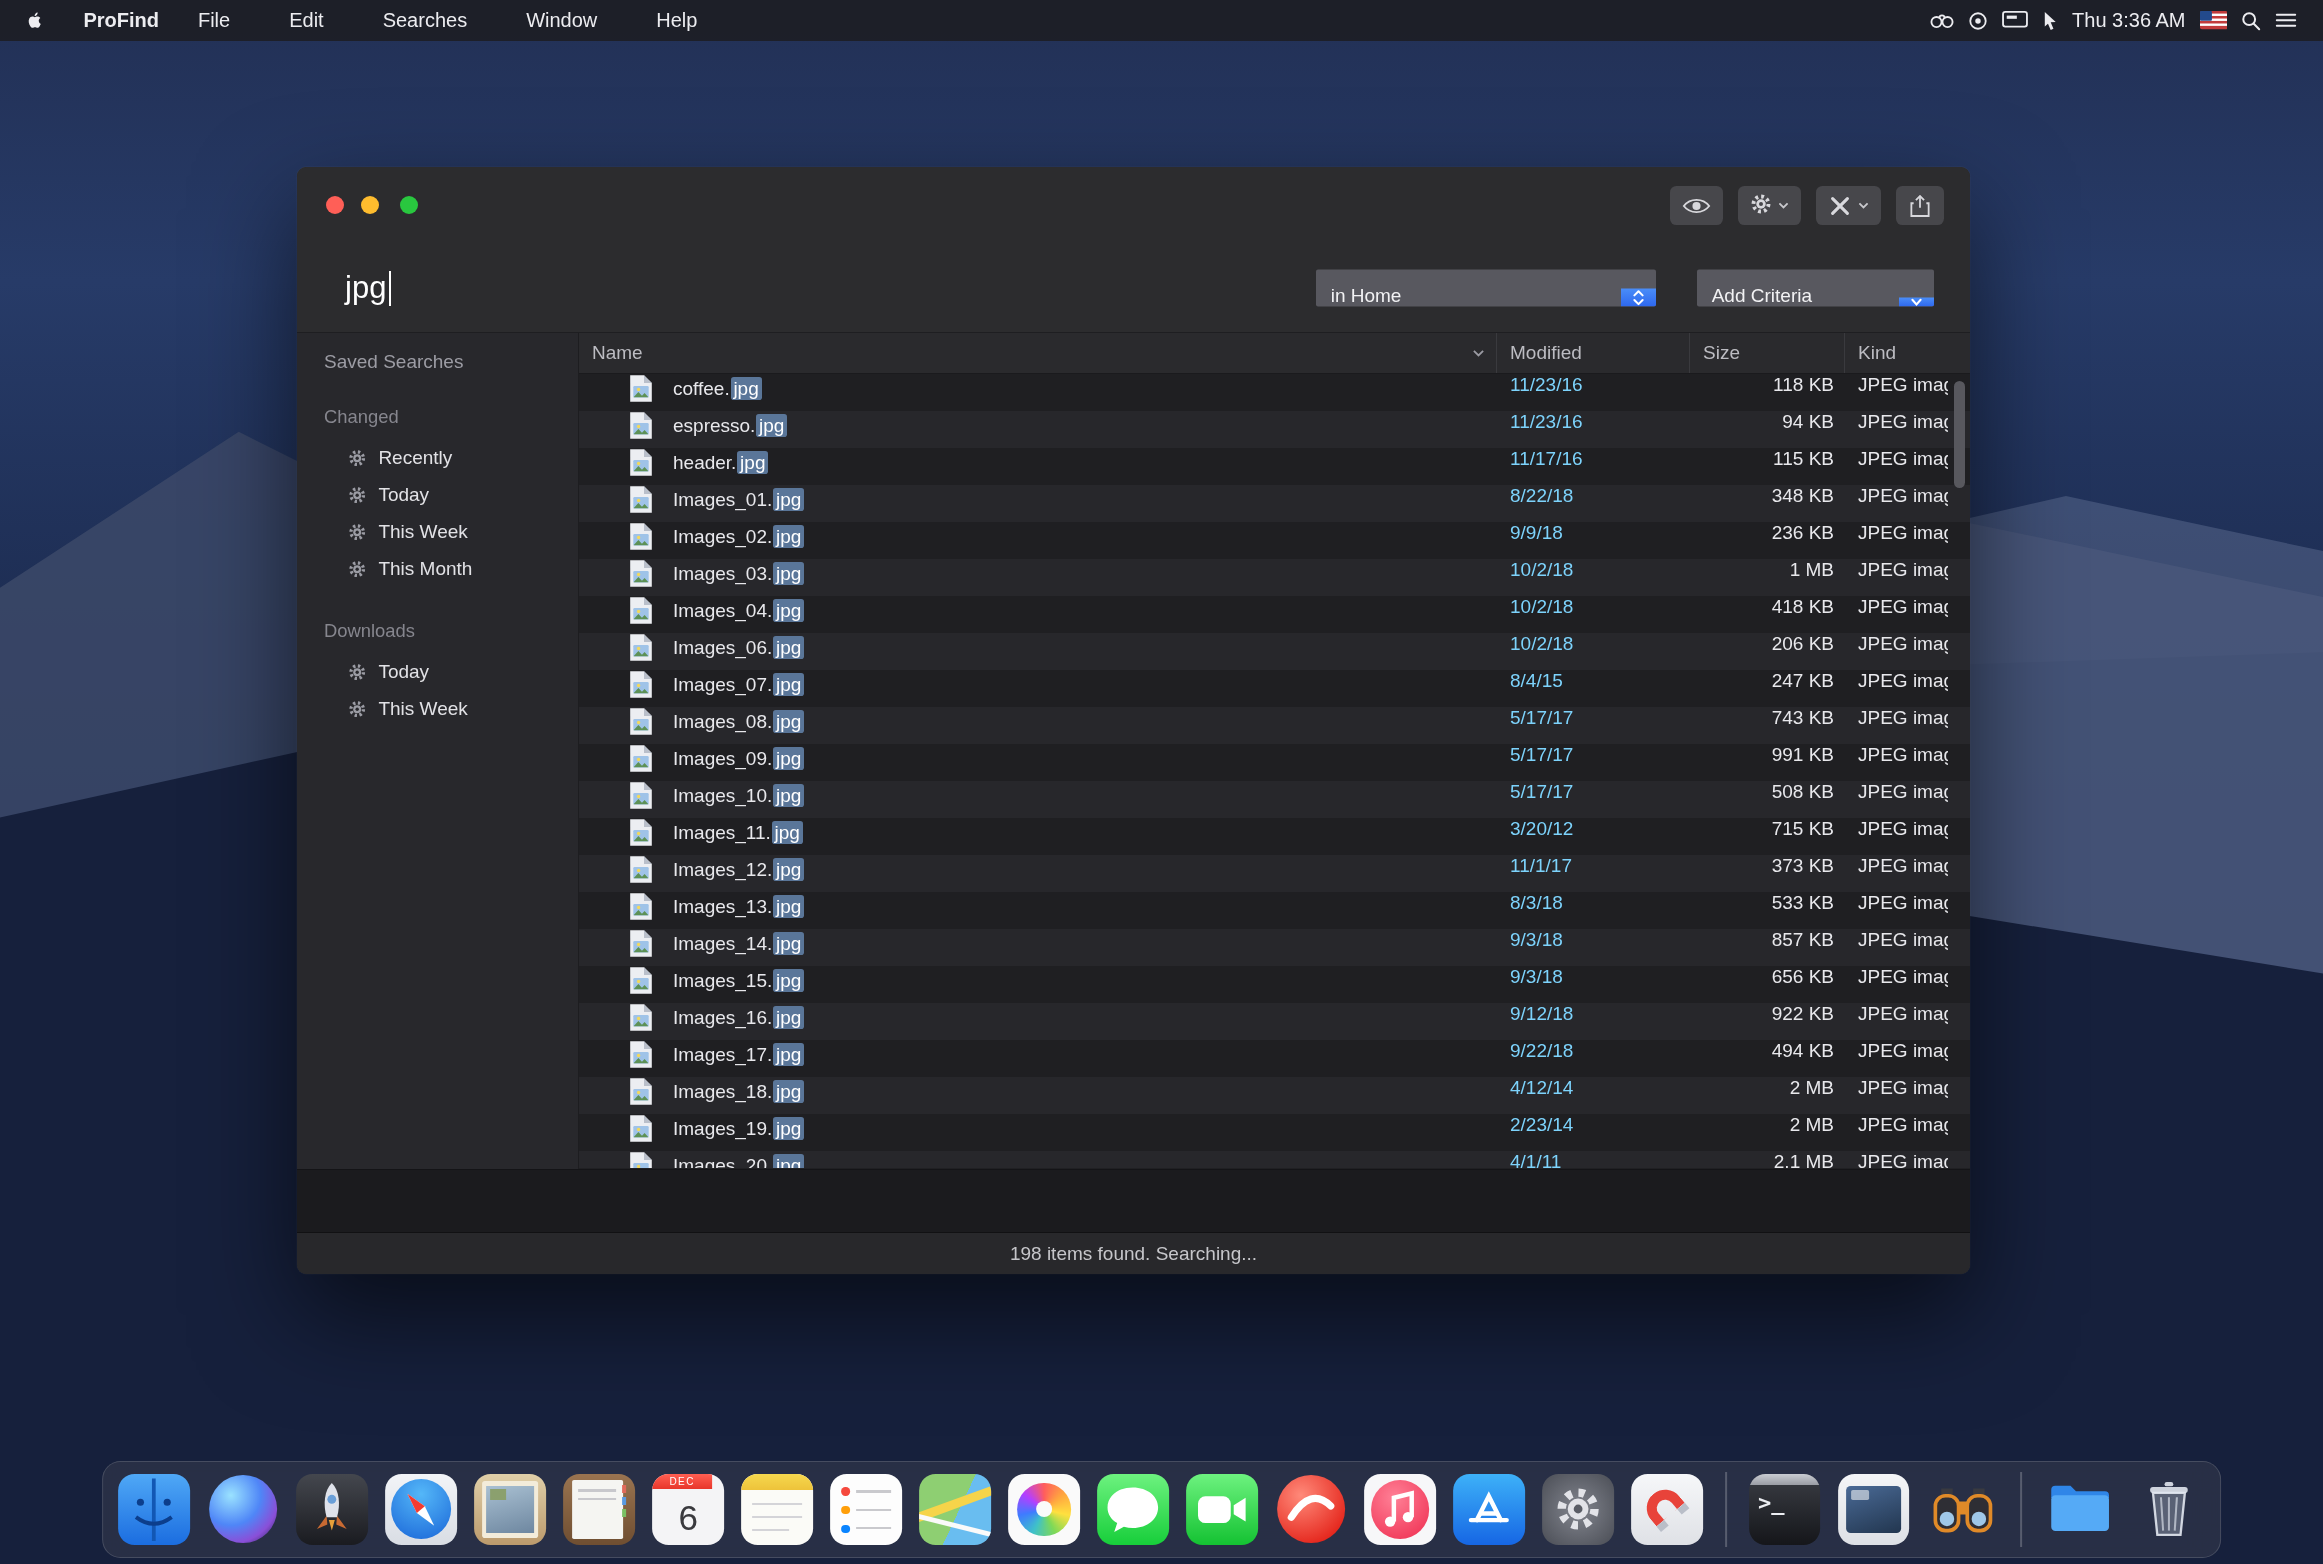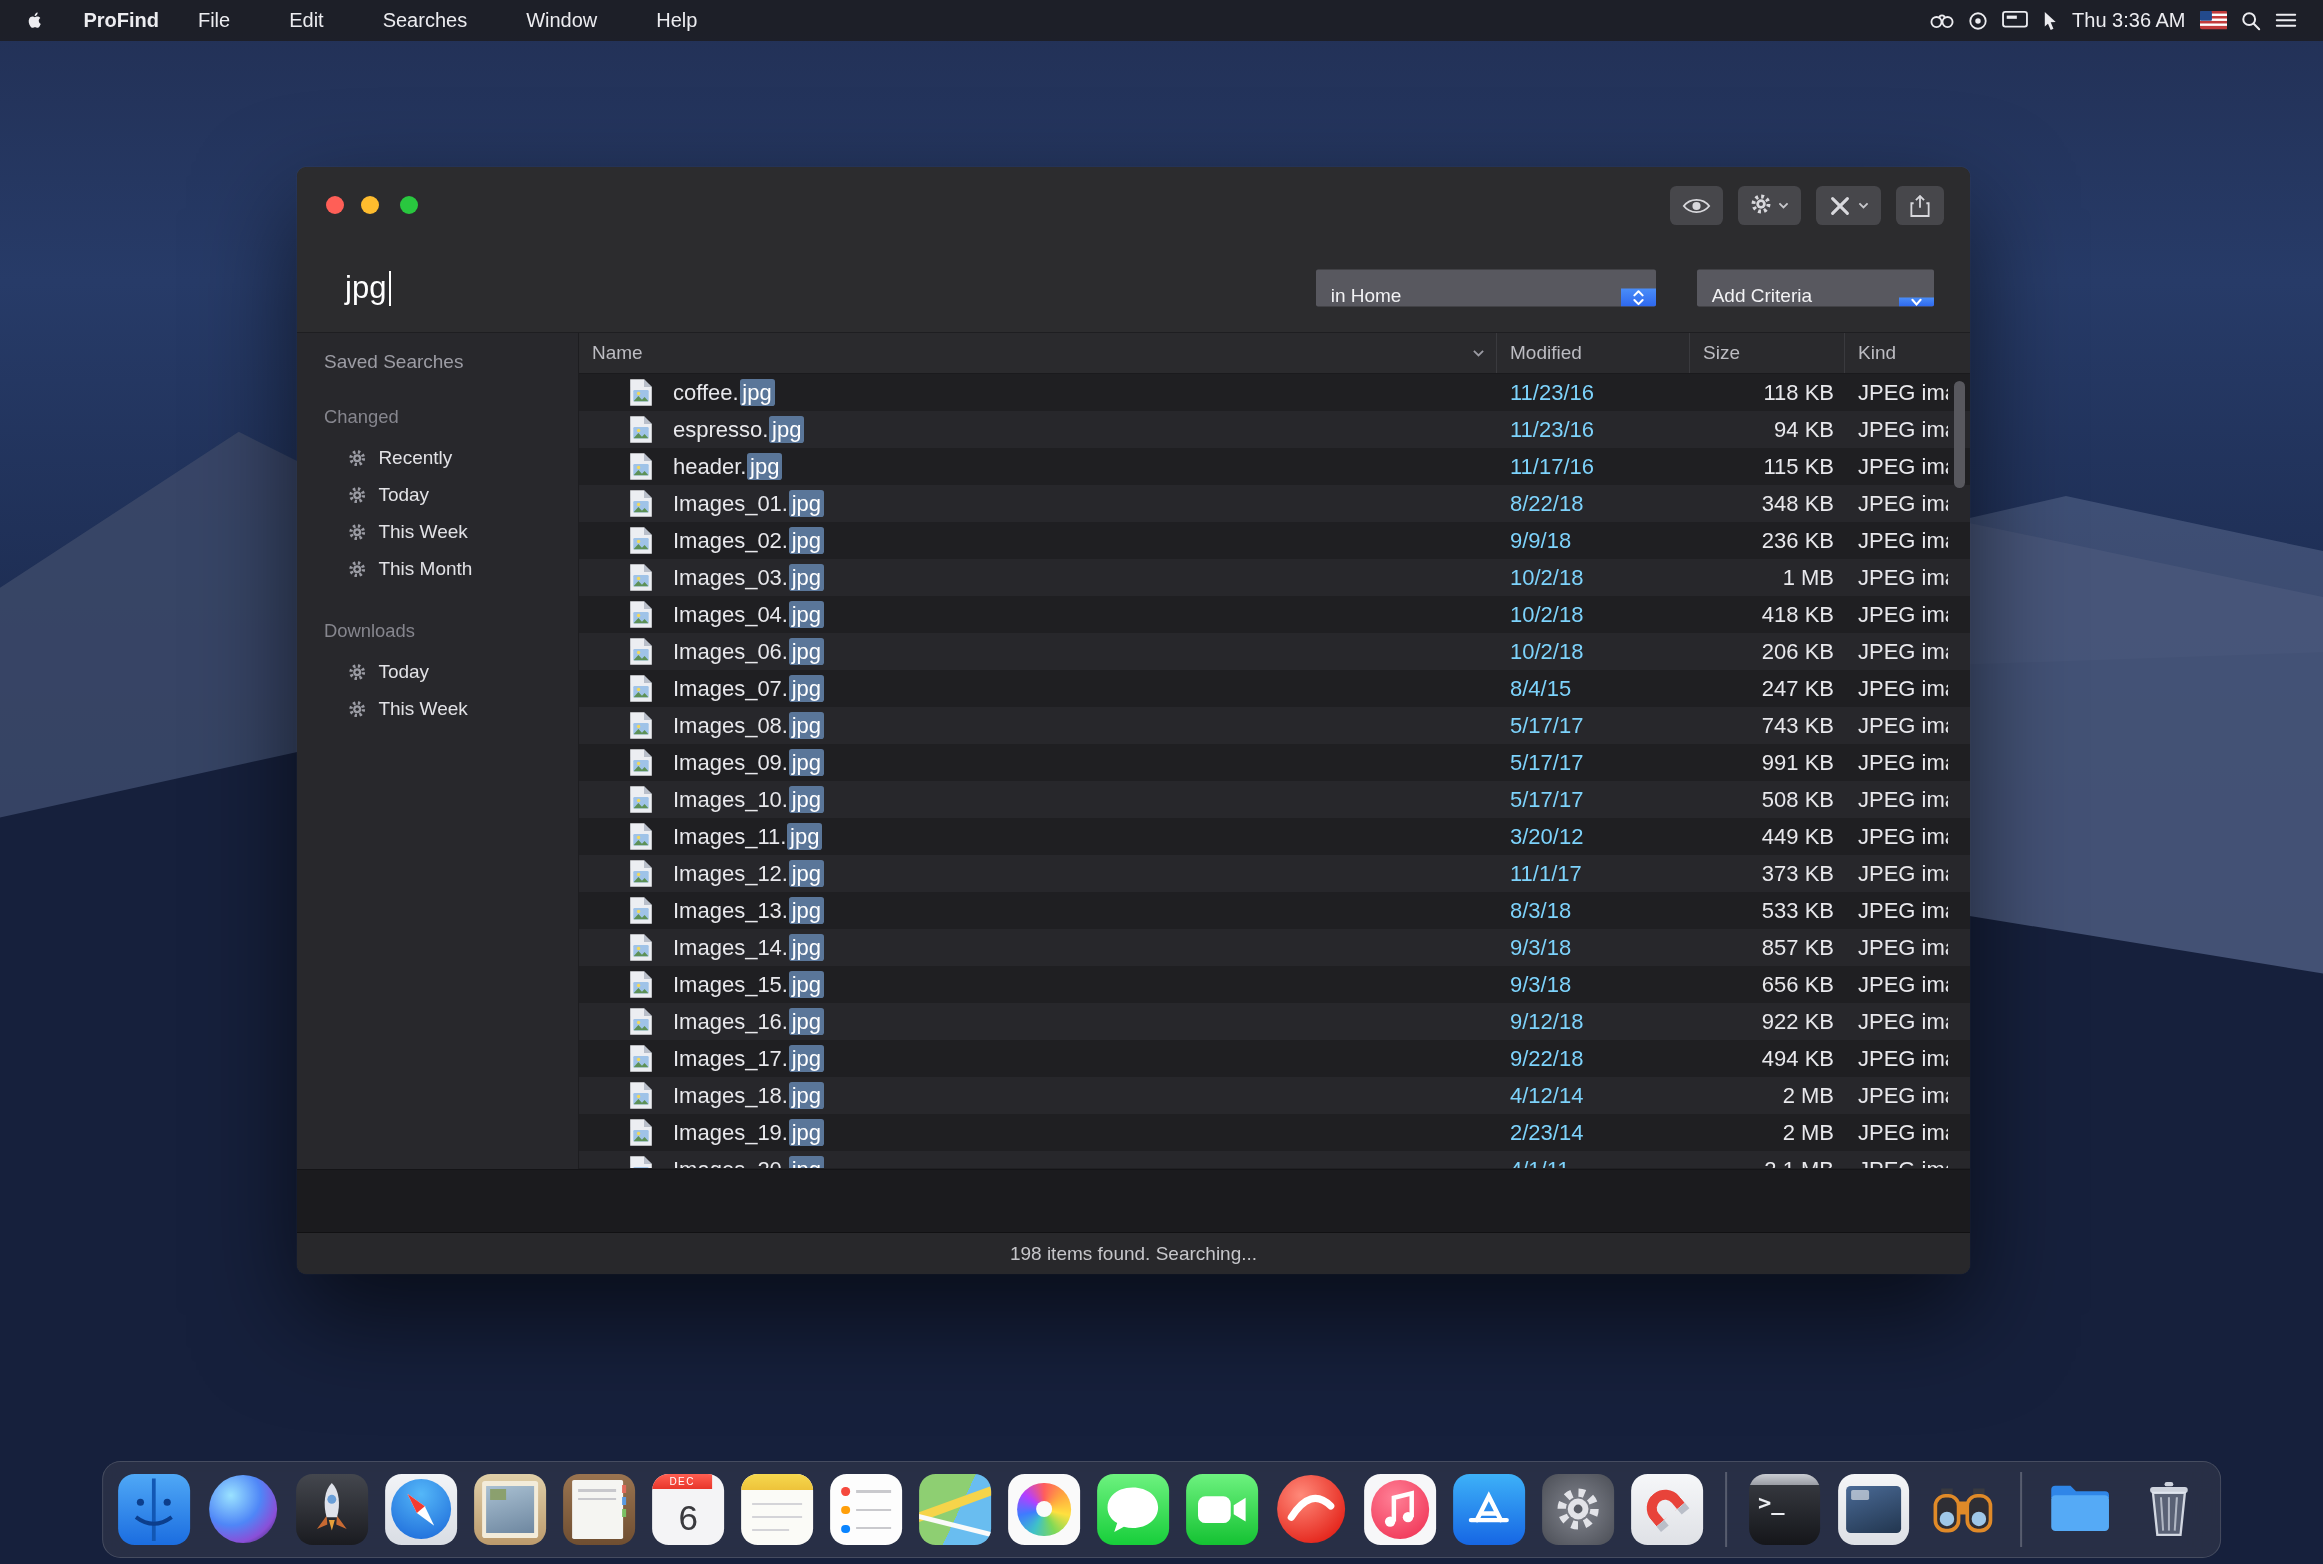--- a/index.html
+++ b/index.html
@@ -63,21 +63,21 @@
     color:#bcbcc2;font-size:19px}
   .th{display:flex;align-items:center;padding-left:13px;border-right:0.9px solid #3a3a3e;height:100%}
   .th:last-child{border-right:none}
   .th-name{width:918px}
   .th-mod{width:193px}
   .th-size{width:155px}
   .th-kind{flex:1}
   .sortchev{margin-left:auto;margin-right:11px;display:flex;align-items:center}
 
   .rows{height:794px;overflow:hidden;position:relative}
-  .row{height:37px;display:flex;align-items:center;font-size:22px;color:#e8e8ec;white-space:nowrap}
+  .row{height:37px;display:flex;align-items:flex-start;font-size:19px;color:#e8e8ec;white-space:nowrap}
   .row:nth-child(odd){background:#1f1f22}
   .row:nth-child(even){background:#27272b}
   .c-name{width:918px;display:flex;align-items:center;padding-left:50px;overflow:hidden}
   .ficon{display:flex;align-items:center;margin-right:20px}
   .fname{display:flex;align-items:center}
   .hl{background:var(--hl,#5a7699);border-radius:2.8px;padding:0.9px 2.8px;margin-left:0.9px;color:#fff}
   .c-mod{width:193px;padding-left:13px;color:#7dd3fc}
   .c-size{width:155px;text-align:right;padding-right:11px}
   .c-kind{width:103px;padding-left:13px;overflow:hidden}
   .vscroll{position:absolute;right:4.6px;top:7.3px;width:11px;height:107px;border-radius:5.5px;background:#58585e}
@@ -550,21 +550,21 @@
                   <path d="M1 1 h11.5 l6.5 6.5 V23 H1Z" fill="#eceef2"></path>
                   <path d="M12.5 1 l6.5 6.5 h-6.5Z" fill="#b9bfca"></path>
                   <rect x="3.6" y="10" width="12.8" height="9.5" rx="1" fill="#9fc3e8"></rect>
                   <path d="M3.8 19.3 l4-4.4 3 3.2 2.2-2.4 3.2 3.6Z" fill="#5d9156"></path>
                   <circle cx="8" cy="12.8" r="1.4" fill="#f2d95c"></circle>
                 </svg>
               </span>
               <span class="fname">Images_11.<span class="hl">jpg</span></span>
             </div>
             <div class="c-mod">3/20/12</div>
-            <div class="c-size">449 KB</div>
+            <div class="c-size">715 KB</div>
             <div class="c-kind"><span>JPEG image</span></div>
           </div>
           <div class="row">
             <div class="c-name">
               <span class="ficon">
                 <svg width="24" height="29" viewBox="0 0 20 24">
                   <path d="M1 1 h11.5 l6.5 6.5 V23 H1Z" fill="#eceef2"></path>
                   <path d="M12.5 1 l6.5 6.5 h-6.5Z" fill="#b9bfca"></path>
                   <rect x="3.6" y="10" width="12.8" height="9.5" rx="1" fill="#9fc3e8"></rect>
                   <path d="M3.8 19.3 l4-4.4 3 3.2 2.2-2.4 3.2 3.6Z" fill="#5d9156"></path>

